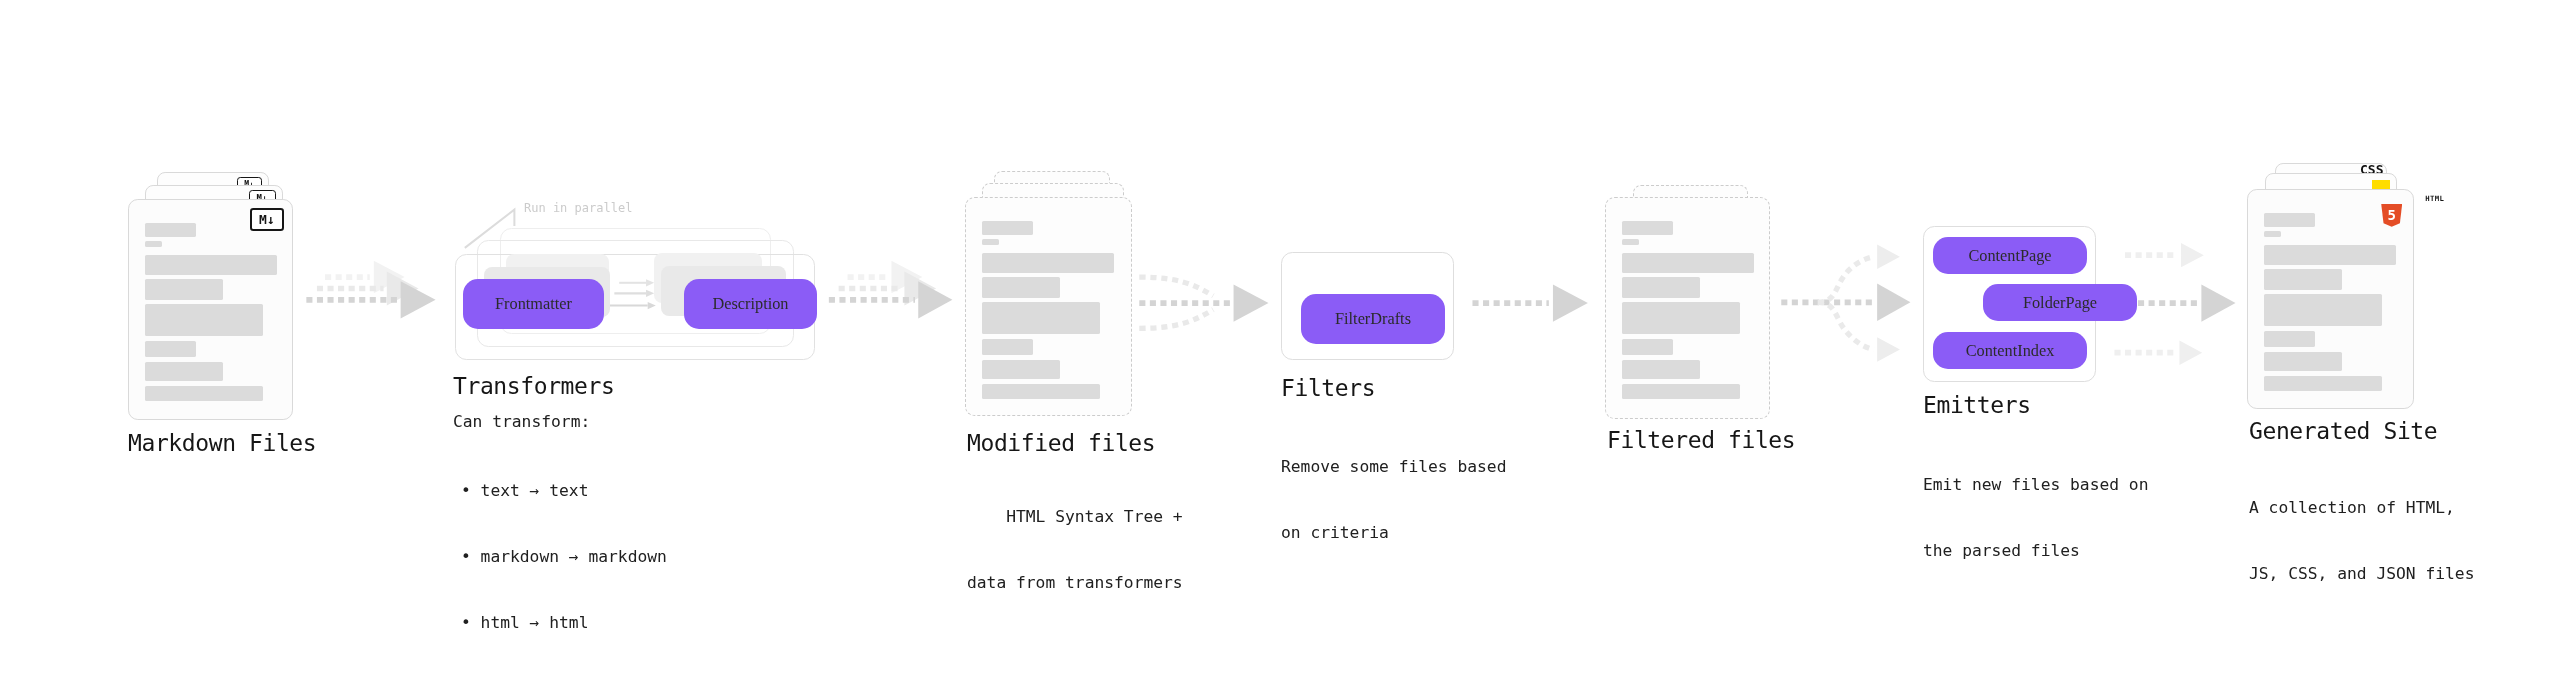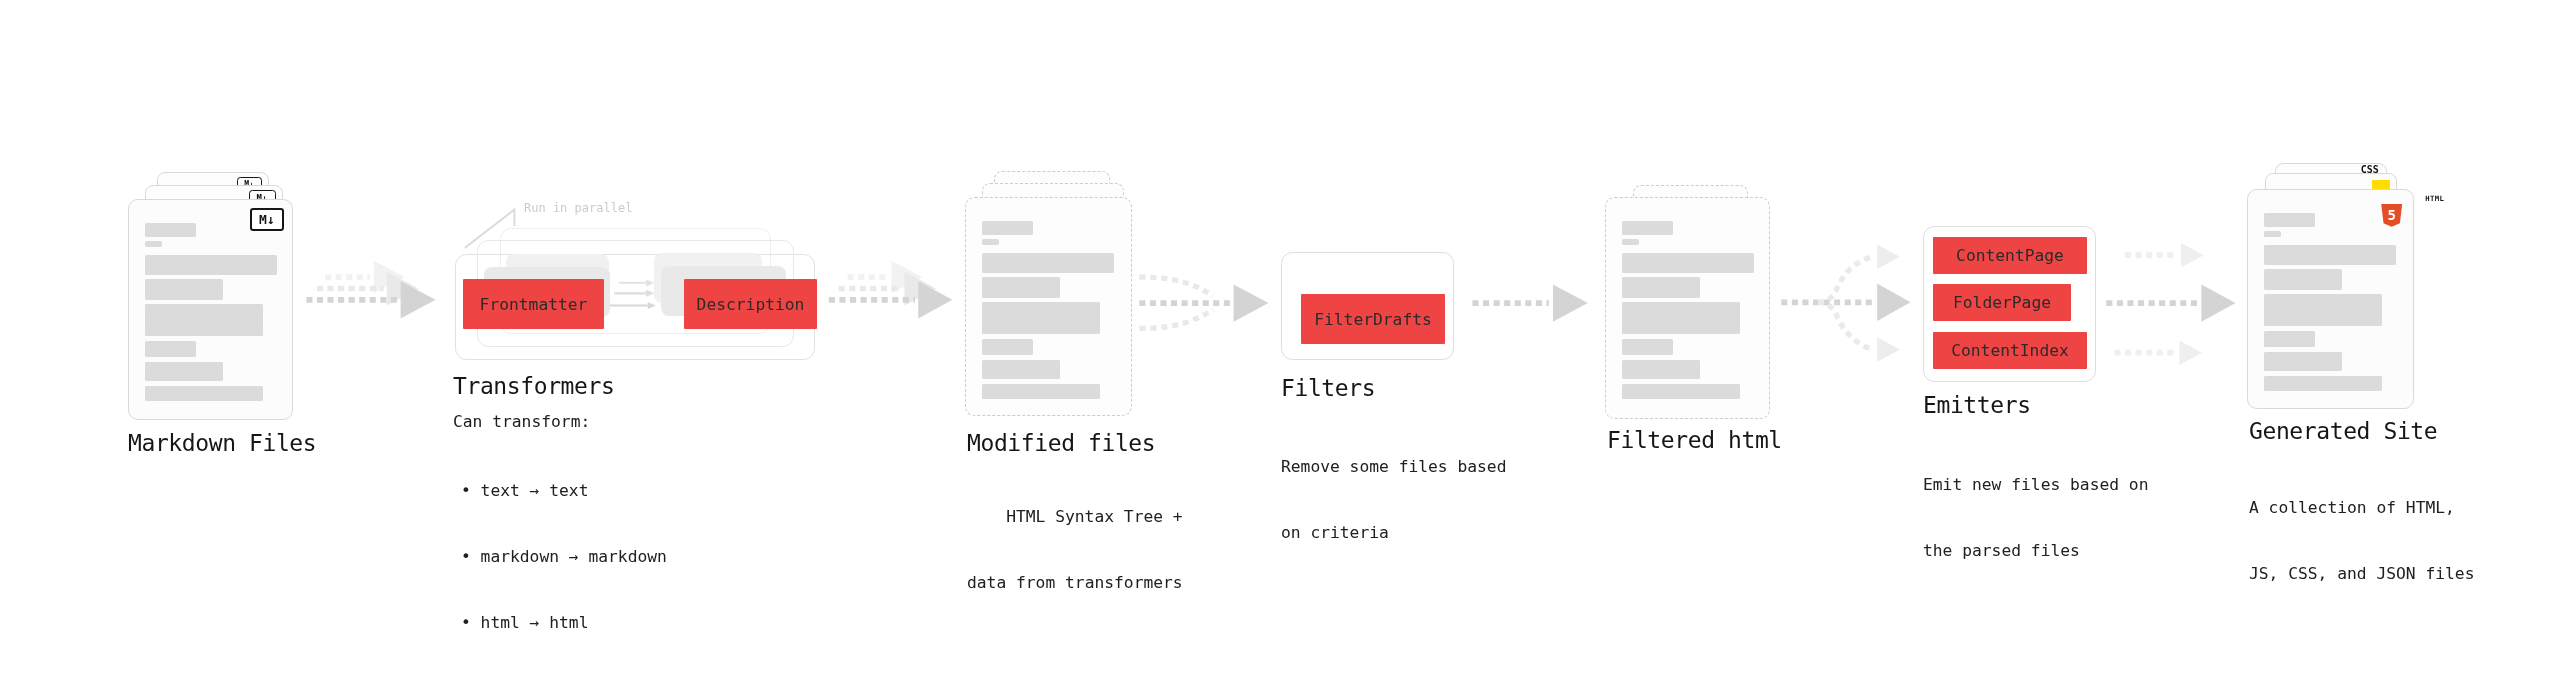--- a/index.html
+++ b/index.html
@@ -25,36 +25,36 @@
   
   .mdicon{position:absolute;display:flex;align-items:center;justify-content:center;
           background:#ffffff;border:2px solid #161616;border-radius:3.3px;
           font-weight:bold;color:#161616;}
   .mdicon.lg{top:8.1px;right:8.1px;width:30px;height:18.7px;font-size:13px;}
   .mdicon.md{top:4.1px;right:6.5px;width:25px;height:13px;font-size:9px;border-width:1.6px;}
   .mdicon.sm{top:4.1px;right:6.5px;width:23px;height:11.4px;font-size:8.1px;border-width:1.6px;}
 
   
   .cssicon{position:absolute;top:2.4px;right:6.5px;width:19.5px;text-align:center;}
-  .cssicon .txt{font-size:10px;font-weight:bold;color:#111;line-height:7.3px;}
+  .cssicon .txt{font-size:13px;font-weight:bold;color:#111;line-height:7.3px;}
   .cssicon .bar-blue{width:18px;height:3.7px;background:#2b63f6;margin:0.8px auto 0;}
   .jsicon{position:absolute;top:5.7px;right:6.5px;width:18px;height:9px;background:#ffdd00;}
   .html5{position:absolute;top:4.9px;right:9.8px;width:23px;text-align:center;}
   .html5 .word{font-size:7.3px;font-weight:bold;color:#161616;letter-spacing:0.4px;line-height:8.1px;margin-left:45px;}
   .html5 .shield{width:21px;height:23px;margin:0.8px auto 0;background:#e44d26;
                  clip-path:polygon(0 0,100% 0,89% 85%,50% 100%,11% 85%);
                  display:flex;align-items:center;justify-content:center;
                  color:#ffffff;font-weight:bold;font-size:14px;}
 
   
   .frame{position:absolute;border:1.6px solid #e1e1e1;border-radius:11.4px;box-sizing:border-box;background:transparent;}
   .frame.mid{border-color:#e8e8e8;}
   .frame.back{border-color:#eeeeee;}
-  .pill{position:absolute;background:#ef4444;border-radius:1px;display:flex;
-        align-items:center;justify-content:center;font-size:16.3px;color:#2b2b2b;}
+  .pill{position:absolute;background:#8b5cf6;border-radius:15px;display:flex;
+        align-items:center;justify-content:center;font-size:16.3px;color:#2b2b2b;font-family:Liberation Serif, serif;}
   .ghost1{position:absolute;background:#e9e9e9;border-radius:8.1px;height:50px;}
   .ghost2{position:absolute;background:#f1f1f1;border-radius:8.1px;height:50px;}
   .panel{position:absolute;border:1.6px solid #dedede;border-radius:11.4px;background:#ffffff;box-sizing:border-box;}
 
   
   .title{position:absolute;font-size:23px;color:#161616;letter-spacing:-0.4px;white-space:pre;}
   .body-t{position:absolute;font-size:16.3px;color:#202020;line-height:22px;white-space:pre;}
   .body-t span{display:block;}
   .note{position:absolute;font-size:12px;color:#cbcbcb;white-space:pre;}
 
@@ -212,27 +212,27 @@
       <div class="bar b1"></div>
         <div class="bar b2"></div>
         <div class="bar b3"></div>
         <div class="bar b4"></div>
       <div class="bar b5"></div>
         <div class="bar b6"></div>
         <div class="bar b7"></div>
         <div class="bar b8"></div>
     </div>
   </div>
-  <div class="title z1" style="left:1607px;top:427px;">Filtered html</div>
+  <div class="title z1" style="left:1607px;top:427px;">Filtered files</div>
 </div>
 
 <div>
   <div class="panel z1" style="left:1923px;top:226px;width:173px;height:156px;"></div>
   <div class="pill z1" style="left:1933px;top:237px;width:154px;height:37px;">ContentPage</div>
-  <div class="pill z1" style="left:1933px;top:284px;width:138px;height:37px;">FolderPage</div>
+  <div class="pill z1" style="left:1983px;top:284px;width:154px;height:37px;">FolderPage</div>
   <div class="pill z1" style="left:1933px;top:332px;width:154px;height:37px;">ContentIndex</div>
   <div class="title z1" style="left:1923px;top:392px;">Emitters</div>
   <div class="body-t z1" style="left:1923px;top:430px;">
     <span>Emit new files based on</span>
     <span>the parsed files</span>
   </div>
 </div>
 
 <div>
   <div class="card back z1" style="left:2275px;top:163px;width:112px;height:65px;">

